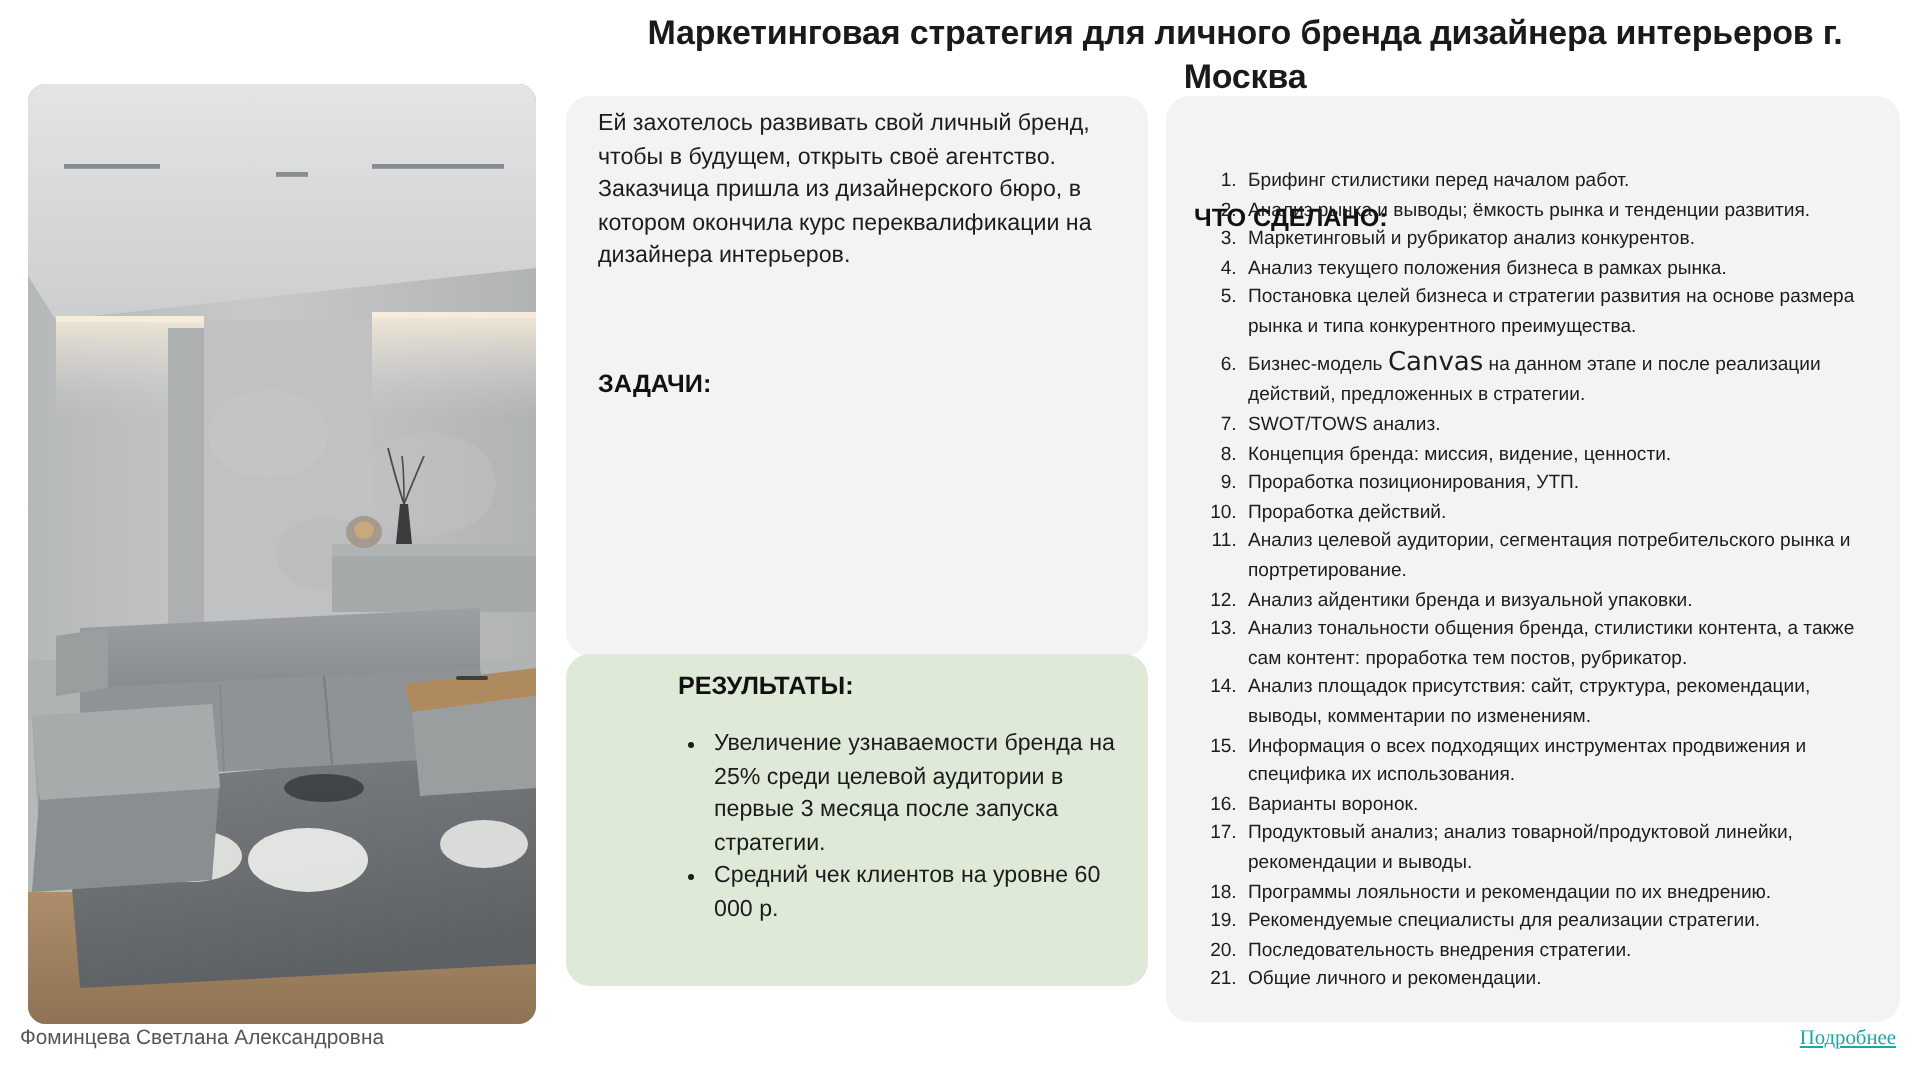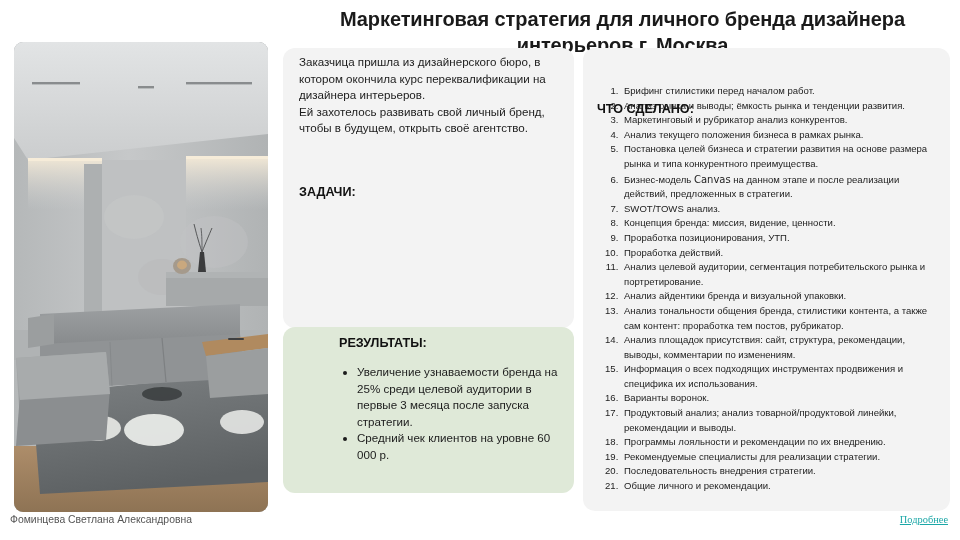--- a/index.html
+++ b/index.html
@@ -19,21 +19,21 @@
     height: 540px;
     background: #ffffff;
   }
 
   
   .title {
     position: absolute;
     left: 300px;
     top: 6px;
     width: 645px;
-    font-size: 20px;
+    font-size: 17px;
     font-weight: bold;
     line-height: 1.30;
     color: #1a1a1a;
     text-align: center;
     letter-spacing: -0.1px;
   }
 
   
   .photo {
     position: absolute;
@@ -153,21 +153,21 @@
     left: 597px;
     top: 84px;
     width: 346px;
     font-size: 9.55px;
     line-height: 1.53;
     color: #1c1c1c;
     list-style-position: outside;
     padding-left: 24px;
   }
   ol.done li { padding-left: 3px; }
-  ol.done li .lat { font-family: "DejaVu Sans", sans-serif; font-size: 10px; }
+  ol.done li .lat { font-family: "DejaVu Sans", sans-serif; font-size: 13px; }
 
   
   .author {
     position: absolute;
     left: 10px;
     top: 514px;
     font-size: 10.4px;
     color: #555555;
   }
 
@@ -279,22 +279,22 @@
 
       <path d="M188 300 L254 292 L254 306 L192 314 Z" fill="#b08a5f"></path>
       <path d="M192 314 L254 306 L254 352 L196 356 Z" fill="#9b9e9f"></path>
       <rect x="214" y="296" width="16" height="2" rx="1" fill="#3e3f40"></rect>
     </svg>
   </div>
 
   <div class="card-gray"></div>
 
   <div class="intro">
+    <p>Ей захотелось развивать свой личный бренд, чтобы в будущем, открыть своё агентство.</p>
     <p>Заказчица пришла из дизайнерского бюро, в котором окончила курс переквалификации на дизайнера интерьеров.</p>
-    <p>Ей захотелось развивать свой личный бренд, чтобы в будущем, открыть своё агентство.</p>
   </div>
 
   <div class="h-tasks">ЗАДАЧИ:</div>
 
 
   <div class="card-green"></div>
 
   <div class="h-results">РЕЗУЛЬТАТЫ:</div>
 
   <ul class="results">

